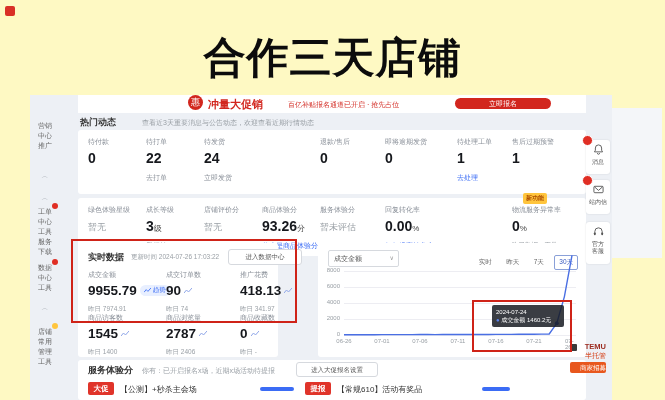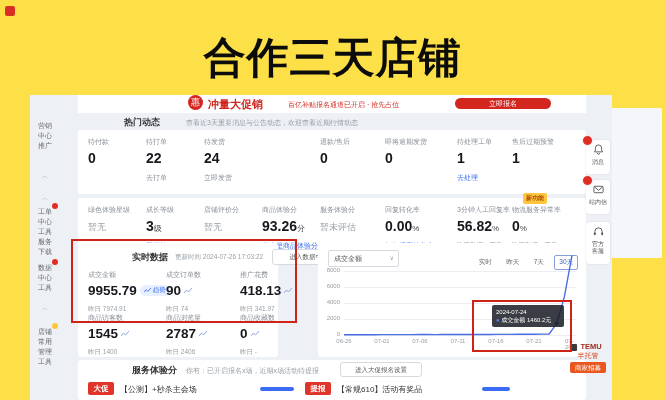--- a/index.html
+++ b/index.html
@@ -1,18 +1,18 @@
 <!DOCTYPE html>
 <html><head>
 <meta charset="utf-8">
 <style>
   html,body{margin:0;padding:0;}
   body{font-family:"Liberation Sans",sans-serif;}
-  .page{position:relative;width:665px;height:400px;background:#fde047;overflow:hidden;}
-  .abs{position:absolute;margin-left:44px;}
+  .page{position:relative;width:665px;height:400px;background:#fef9c3;overflow:hidden;}
+  .abs{position:absolute;}
   .page-title{position:absolute;left:0;right:0;top:30px;text-align:center;font-size:42px;font-weight:700;color:#0c0c0c;letter-spacing:1px;}
   .corner-dot{position:absolute;left:5px;top:6px;width:10px;height:10px;background:#d93025;border-radius:2px;}
   .dash{position:absolute;left:30px;top:95px;width:582px;height:305px;background:#edf0f5;overflow:hidden;}
   .grey-ext{position:absolute;left:612px;top:108px;width:50px;height:150px;background:#f4f6f9;}
   .card{position:absolute;background:#fff;border-radius:3px;}
   
   .banner{position:absolute;left:48px;top:0;width:508px;height:18px;background:#fff;overflow:hidden;}
   .banner-logo{position:absolute;left:110px;top:0;width:15px;height:15px;background:#d2261e;border-radius:50%;color:#fff;font-size:9px;text-align:center;line-height:15px;}
   .banner-title{position:absolute;left:130px;top:2px;font-size:11px;font-weight:700;color:#d2261e;}
   .banner-sub{position:absolute;left:210px;top:5px;font-size:7px;color:#d2261e;}
@@ -52,21 +52,21 @@
   .promo-bar{position:absolute;height:4px;background:#3b6cf5;border-radius:2px;}
   
   .side-group{position:absolute;left:2px;width:26px;text-align:center;font-size:7px;color:#666;line-height:10px;}
   .side-chev{position:absolute;left:2px;width:26px;text-align:center;font-size:7px;color:#b3b8bf;}
   .side-dot{position:absolute;width:6px;height:6px;border-radius:50%;}
   
   .tool-box{position:absolute;left:586px;width:24px;background:#fff;border-radius:3px;box-shadow:0 0 2px rgba(0,0,0,0.12);text-align:center;}
   .tool-label{font-size:6px;color:#555;line-height:7px;}
   .tool-badge{position:absolute;left:582px;width:9px;height:9px;background:#e02e24;border-radius:50%;border:1px solid #fff;z-index:3;}
   
-  .temu{position:absolute;left:570px;top:342px;width:36px;z-index:6;text-align:center;}
+  .temu{position:absolute;left:570px;top:342px;width:36px;z-index:6;text-align:right;}
   .temu-ico{position:absolute;left:0;top:2px;width:7px;height:7px;background:#3a3a3a;border-radius:1px;}
   .temu-l1{font-size:7.5px;font-weight:700;color:#9c2b1f;line-height:9px;padding-left:6px;}
   .temu-l2{font-size:7px;color:#d4380d;line-height:9px;}
   .temu-badge{margin-top:2px;background:#e8571d;border-radius:2px;color:#fff;font-size:6.5px;line-height:11px;}
   
   .anno{position:absolute;border:2px solid #cf2318;z-index:10;}
 </style>
 </head>
 <body>
 
@@ -174,25 +174,20 @@
         <a class="m-link-blue">什么是商品体验分</a>
       </div>
       <div class="cell" style="left:242px">
         <div class="m-label">服务体验分</div>
         <div class="m-novalue">暂未评估</div>
       </div>
       <div class="cell" style="left:307px">
         <div class="m-label">回复转化率</div>
         <div class="m-value"><span>0.00</span><span class="unit">%</span></div>
         <a class="m-link-blue">如何提高转化率</a>
-      </div>
-      <div class="cell" style="left:379px">
-        <div class="m-label">3分钟人工回复率</div>
-        <div class="m-value"><span>56.82</span><span class="unit">%</span></div>
-        <span class="m-note">昨日数据：正常</span>
       </div>
       <div class="cell" style="left:434px">
         <div class="m-label">物流服务异常率</div>
         <div class="m-value"><span>0</span><span class="unit">%</span></div>
         <span class="m-note">昨日数据：正常</span>
       </div>
     </div>
 
     <div class="card" style="left:48px;top:148px;width:200px;height:114px">
       <div class="abs sec-title" style="left:10px;top:8px">实时数据</div>

